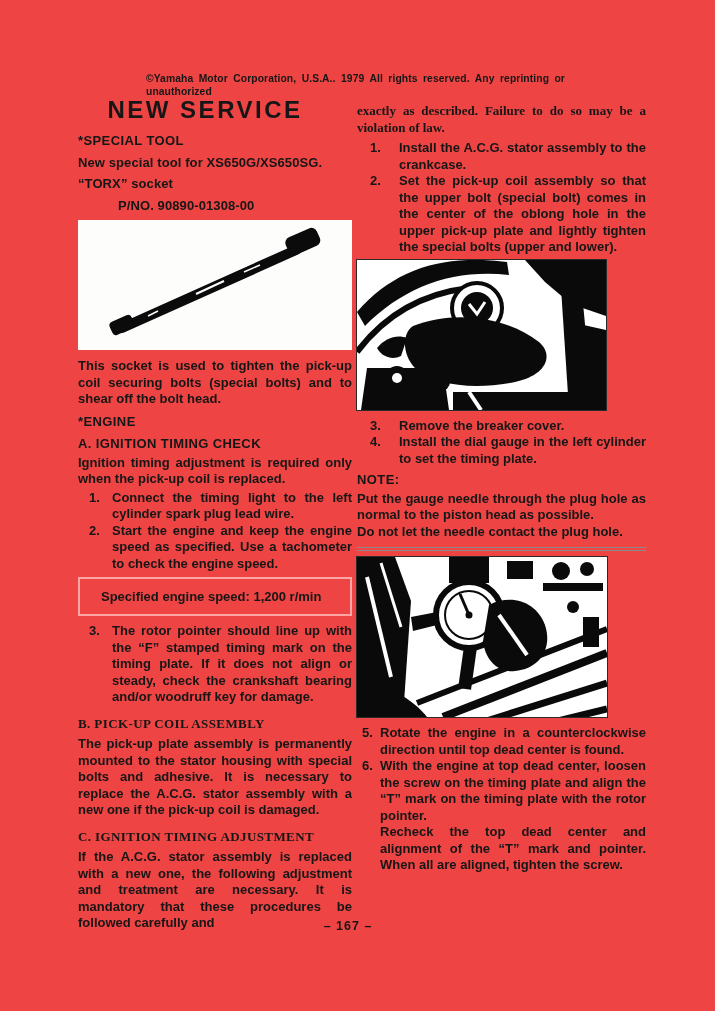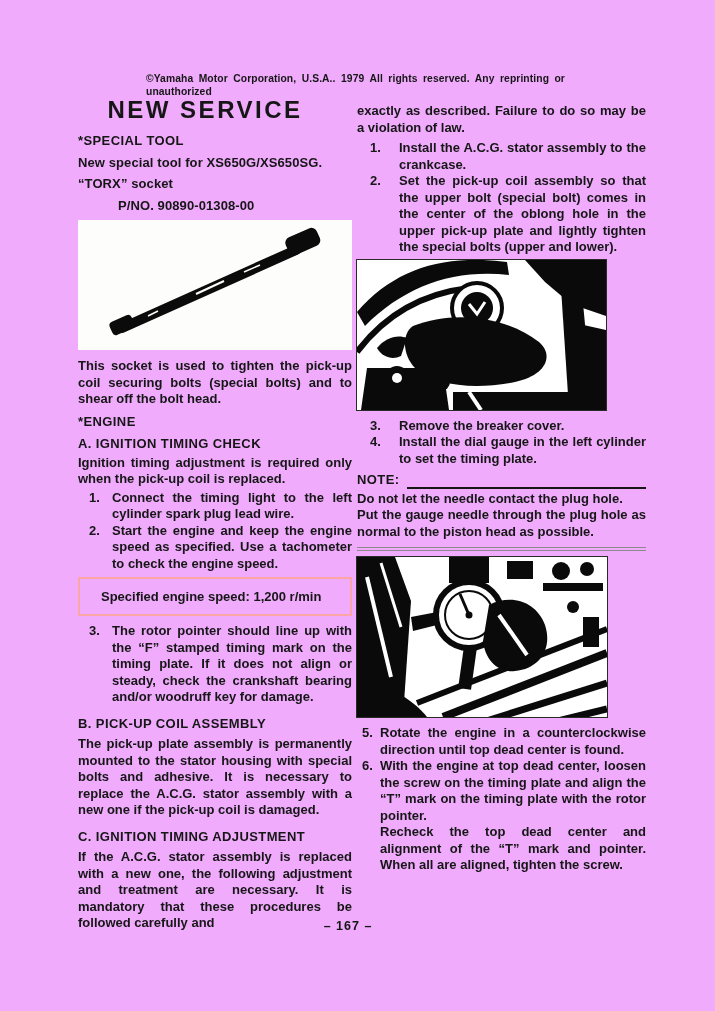--- a/index.html
+++ b/index.html
@@ -1,18 +1,18 @@
 <!DOCTYPE html>
 <html><head>
 <meta charset="utf-8">
 <style>
   * { box-sizing: border-box; }
   html,body { margin:0; padding:0; background:#ffffff; }
   .page {
-    position:relative; width:715px; height:1011px; background:#f0abfc;
+    position:relative; width:715px; height:1011px; background:#ef4444;
     font-family:"Liberation Sans", sans-serif; font-weight:700; color:#161616;
     overflow:hidden;
   }
   .copyright {
     position:absolute; left:139px; top:72px; width:456px;
     font-size:10.3px; line-height:13px; letter-spacing:0.1px; word-spacing:2.5px;
   }
   .copyright .l1 { padding-left:7px; }
 
   .col-l { position:absolute; left:78px; top:99px; width:274px; font-size:13px; line-height:16.5px; }
@@ -34,34 +34,34 @@
   .step56 { padding-left:5px; }
   .step56 .num { width:18px; flex:none; }
   .step .txt { flex:1; text-align:justify; }
   .cont { padding-left:23px; }
 
   .spec-box {
     border:2px solid #fca5a5; margin:5px 0 7px; padding:9px 6px 9px 21px;
     line-height:17px;
   }
 
-  .note-row { display:flex; align-items:flex-end; margin:5px 0 2px; }
+  .note-row { display:flex; align-items:flex-start; margin:5px 0 2px;flex-direction:column; }
   .note-rule { flex:1; height:2px; background:#161616; margin-left:8px; }
   .note-end { border-top:4px double #8a8a8a; margin-top:7px; }
 
   .fig { display:block; margin:4px 0 8px; }
   .fig-photo { outline:1px solid #2a2a2a; }
 
   .pageno {
     position:absolute; left:78px; top:919px; width:540px; text-align:center;
     font-size:12.5px; letter-spacing:1px;
   }
 
   .mt4{margin-top:4px;} .mt6{margin-top:6px;} .mt10{margin-top:10px;}
-  .mb2{margin-bottom:2px;} .mb4{margin-bottom:4px;} .mb6{margin-bottom:6px;}
+  .mb2{margin-bottom:2px;} .mb4{margin-bottom:4px;font-family:Liberation Serif, serif;} .mb6{margin-bottom:6px;}
 </style>
 </head>
 <body>
 
 <div class="page">
 
   <div class="copyright">
     <div class="l1">©Yamaha Motor Corporation, U.S.A.. 1979 All rights reserved. Any reprinting or unauthorized</div>
   </div>
 
@@ -156,22 +156,22 @@
     </div>
     <div class="step step14">
       <span class="num">4.</span>
       <span class="txt">Install the dial gauge in the left cylinder to set the timing plate.</span>
     </div>
 
     <div class="note-row">
       <span class="hd">NOTE:</span>
       <span class="note-rule"></span>
     </div>
+    <p class="just">Put the gauge needle through the plug hole as normal to the piston head as possible.</p>
     <p class="just">Do not let the needle contact the plug hole.</p>
-    <p class="just">Put the gauge needle through the plug hole as normal to the piston head as possible.</p>
     <div class="note-end"></div>
 
     <svg class="fig fig-photo mt6" width="250" height="160" viewBox="0 0 250 160">
       <rect width="250" height="160" fill="#fff"></rect>
       <path d="M0,0 L38,0 L54,44 L46,160 L0,160 Z" fill="#0a0a0a"></path>
       <line x1="10" y1="20" x2="34" y2="120" stroke="#fff" stroke-width="4"></line>
       <line x1="24" y1="6" x2="44" y2="70" stroke="#fff" stroke-width="3"></line>
       <rect x="92" y="0" width="40" height="26" fill="#0a0a0a"></rect>
       <rect x="150" y="4" width="26" height="18" fill="#0a0a0a"></rect>
       <circle cx="204" cy="14" r="9" fill="#0a0a0a"></circle>

